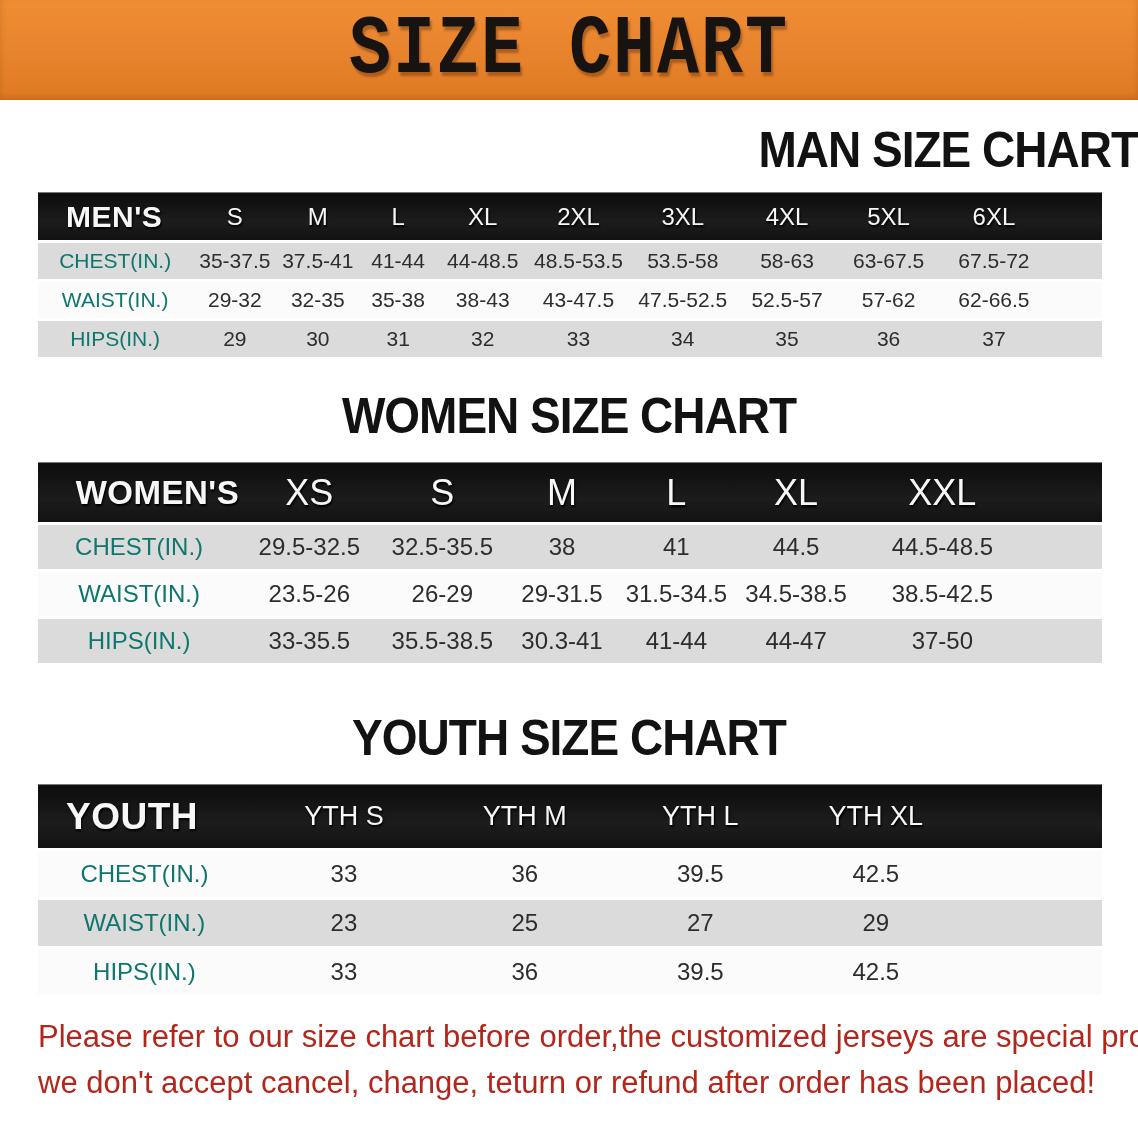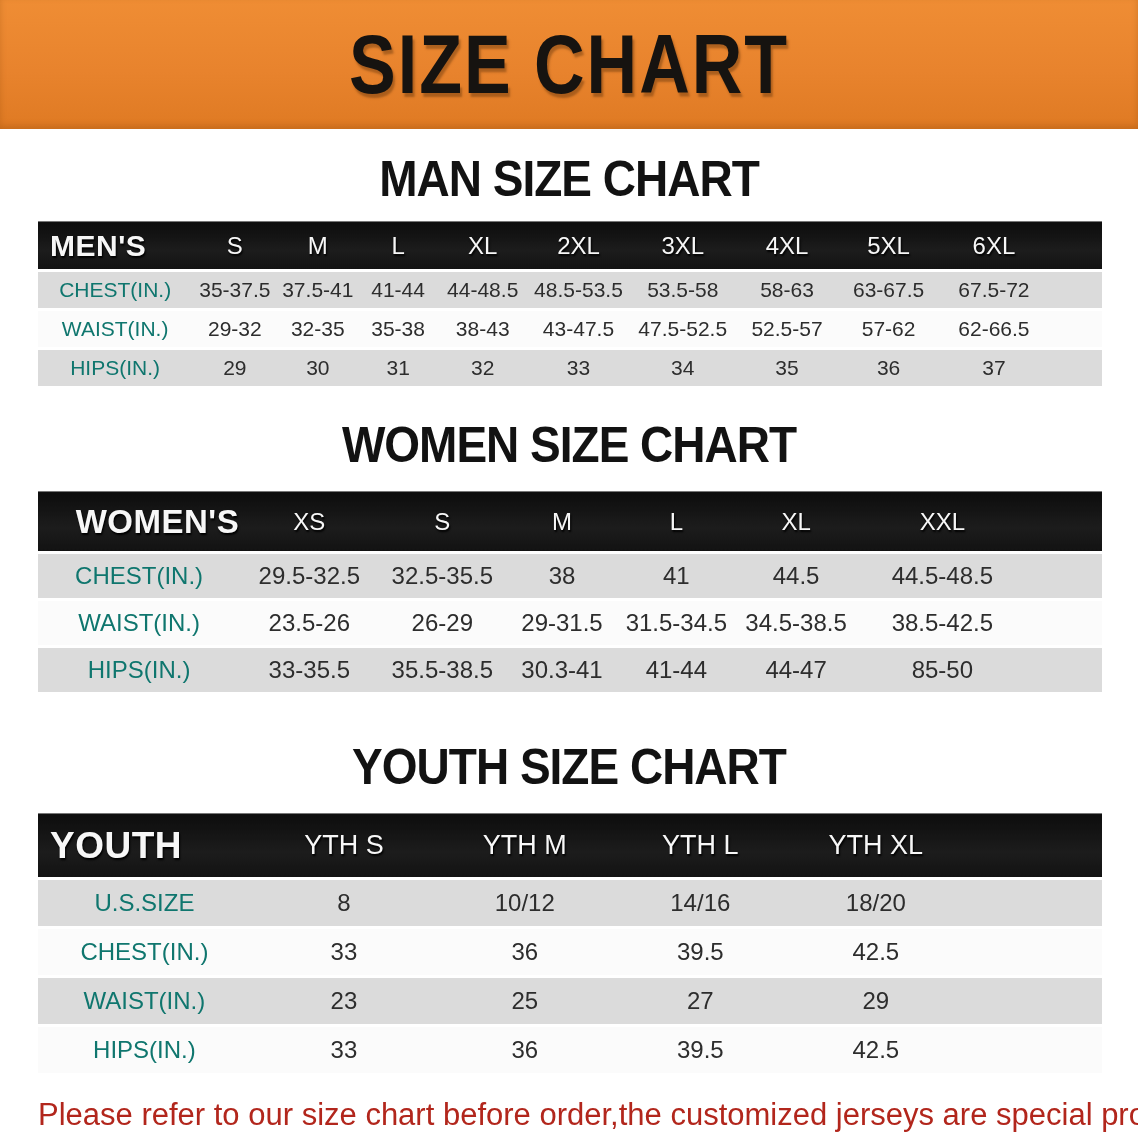--- a/index.html
+++ b/index.html
@@ -5,71 +5,72 @@
   html,body{margin:0;padding:0;}
   body{
     width:1138px;height:1132px;background:#ffffff;overflow:hidden;
     font-family:"Liberation Sans", sans-serif;
     -webkit-font-smoothing:antialiased;
   }
   .page{position:relative;width:1138px;height:1132px;background:#ffffff;}
 
   
   .banner{
-    height:129px;width:100%;
+    height:100px;width:100%;
     background:linear-gradient(180deg,#ef8d34 0%, #e8832d 55%, #df7a23 100%);
     display:flex;align-items:center;justify-content:center;
     box-shadow:inset 0 -3px 6px rgba(120,60,0,.25);
+    font-family:Liberation Mono, monospace;
   }
   .banner-title{
     display:inline-block;
     font-size:70px;font-weight:800;letter-spacing:2px;color:#161310;
     transform:scaleY(1.18);transform-origin:center;
     text-shadow:2px 3px 2px rgba(60,30,0,.35);
     white-space:nowrap;
   }
 
   
   .sec-head{text-align:center;line-height:1;}
   .sec-head span{
     display:inline-block;font-size:46px;font-weight:800;color:#121212;
     letter-spacing:-1px;transform:scaleY(1.1);transform-origin:center;
     white-space:nowrap;
   }
-  #man-heading{margin-top:26px;margin-bottom:20px;}
+  #man-heading{margin-top:26px;margin-bottom:20px;text-align:right;}
   #women-heading{margin-top:32px;margin-bottom:24px;}
   #youth-heading{margin-top:48px;margin-bottom:24px;}
 
   
   table.size-table{
     width:1064px;margin-left:38px;border-collapse:collapse;table-layout:fixed;
     border-bottom:2px solid #d7d7d7;
   }
   table.size-table thead th{
     background:linear-gradient(180deg,#0d0d0d 0%, #1c1c1c 60%, #121212 100%);
     color:#f7f7f7;font-weight:400;text-align:center;vertical-align:middle;
     border-bottom:3px solid #ffffff;border-top:1px solid #777;
     text-shadow:1px 2px 2px #000;white-space:nowrap;
   }
   table.size-table thead th.corner{
-    text-align:left;padding-left:12px;font-weight:800;letter-spacing:.5px;
+    text-align:left;padding-left:28px;font-weight:800;letter-spacing:.5px;
   }
   table.size-table td{
     text-align:center;vertical-align:middle;color:#2d2d2d;
     border-bottom:3px solid #ffffff;white-space:nowrap;
   }
   table.size-table td.lab{color:#0f766e;}
   tr.shaded td{background:#dbdbdb;}
   tr.plain td{background:#fbfbfb;}
 
   table.men thead th{height:45px;font-size:24px;}
   table.men thead th.corner{font-size:30px;}
   table.men td{height:34px;font-size:21px;}
 
-  table.women thead th{height:57px;font-size:24px;}
+  table.women thead th{height:57px;font-size:36px;}
   table.women thead th.corner{font-size:33px;text-align:right;}
   table.women td{height:42px;font-size:24px;}
 
   table.youth thead th{height:61px;font-size:27px;}
   table.youth thead th.corner{font-size:37px;}
   table.youth td{height:44px;font-size:24px;}
 
   
   .disclaimer{margin:16px 0 0 38px;color:#b2261c;}
   .disclaimer div{font-size:31px;line-height:46px;font-weight:500;white-space:nowrap;}
@@ -207,21 +208,21 @@
         <td>38.5-42.5</td>
         <td></td>
       </tr>
       <tr class="shaded">
         <td class="lab">HIPS(IN.)</td>
         <td>33-35.5</td>
         <td>35.5-38.5</td>
         <td>30.3-41</td>
         <td>41-44</td>
         <td>44-47</td>
-        <td>85-50</td>
+        <td>37-50</td>
         <td></td>
       </tr>
     </tbody>
   </table>
 
   <div class="sec-head" id="youth-heading">
     <span>YOUTH SIZE CHART</span>
   </div>
 
   <table class="size-table youth">
@@ -237,28 +238,20 @@
       <tr>
         <th class="corner">YOUTH</th>
         <th>YTH S</th>
         <th>YTH M</th>
         <th>YTH L</th>
         <th>YTH XL</th>
         <th></th>
       </tr>
     </thead>
     <tbody>
-      <tr class="shaded">
-        <td class="lab">U.S.SIZE</td>
-        <td>8</td>
-        <td>10/12</td>
-        <td>14/16</td>
-        <td>18/20</td>
-        <td></td>
-      </tr>
       <tr class="plain">
         <td class="lab">CHEST(IN.)</td>
         <td>33</td>
         <td>36</td>
         <td>39.5</td>
         <td>42.5</td>
         <td></td>
       </tr>
       <tr class="shaded">
         <td class="lab">WAIST(IN.)</td>

